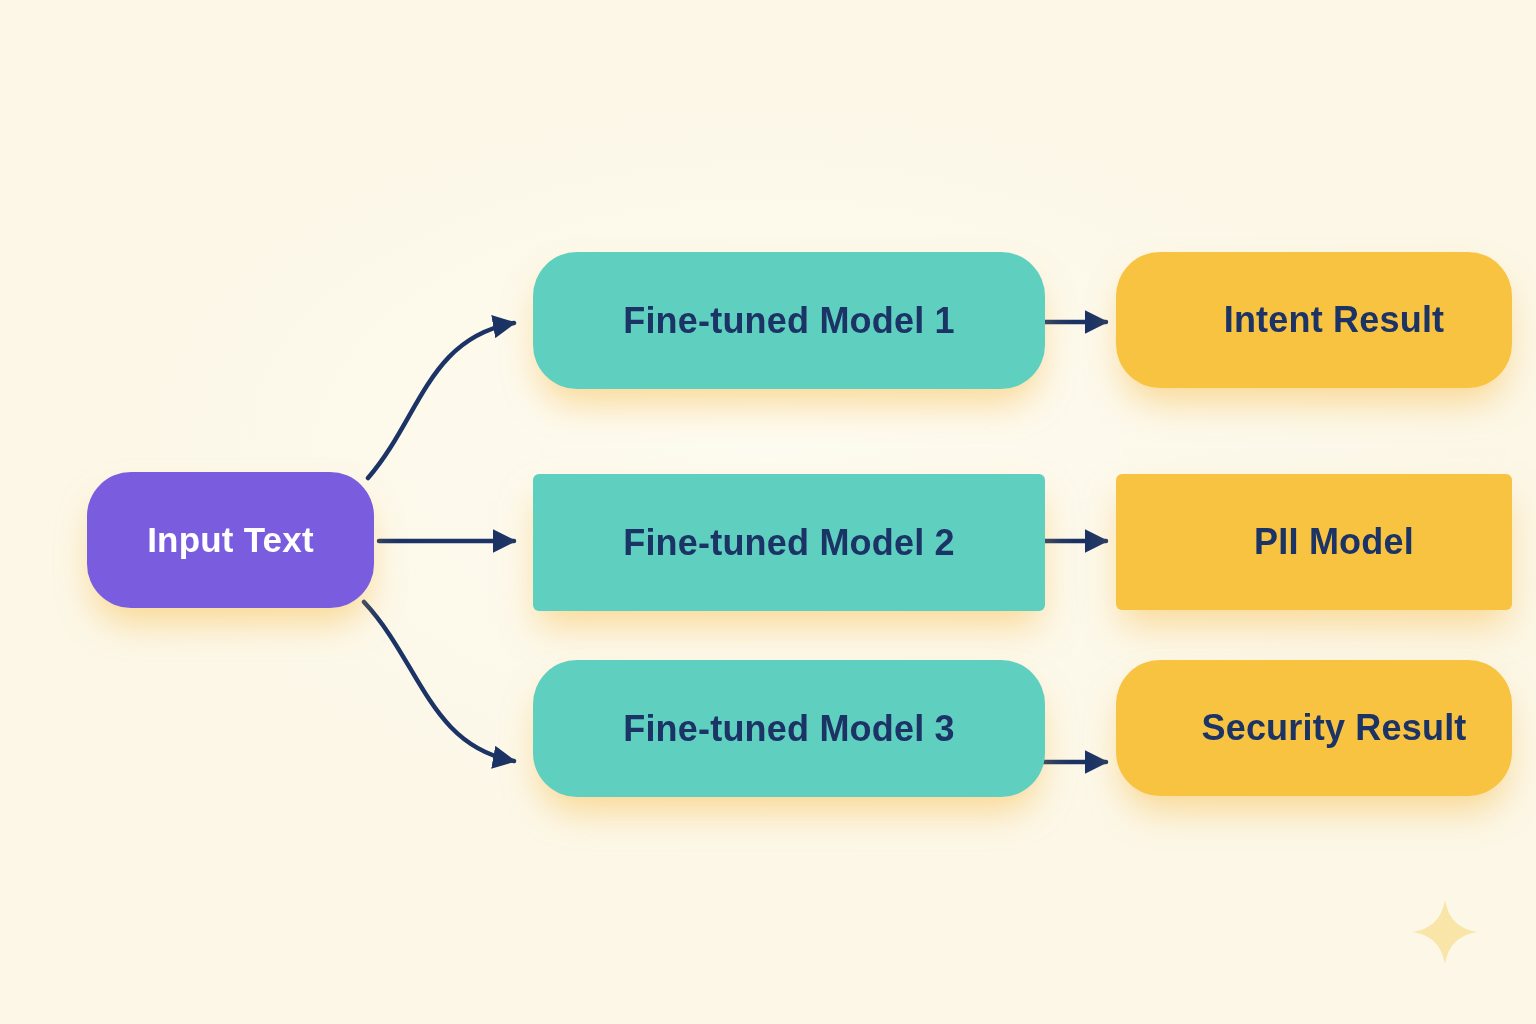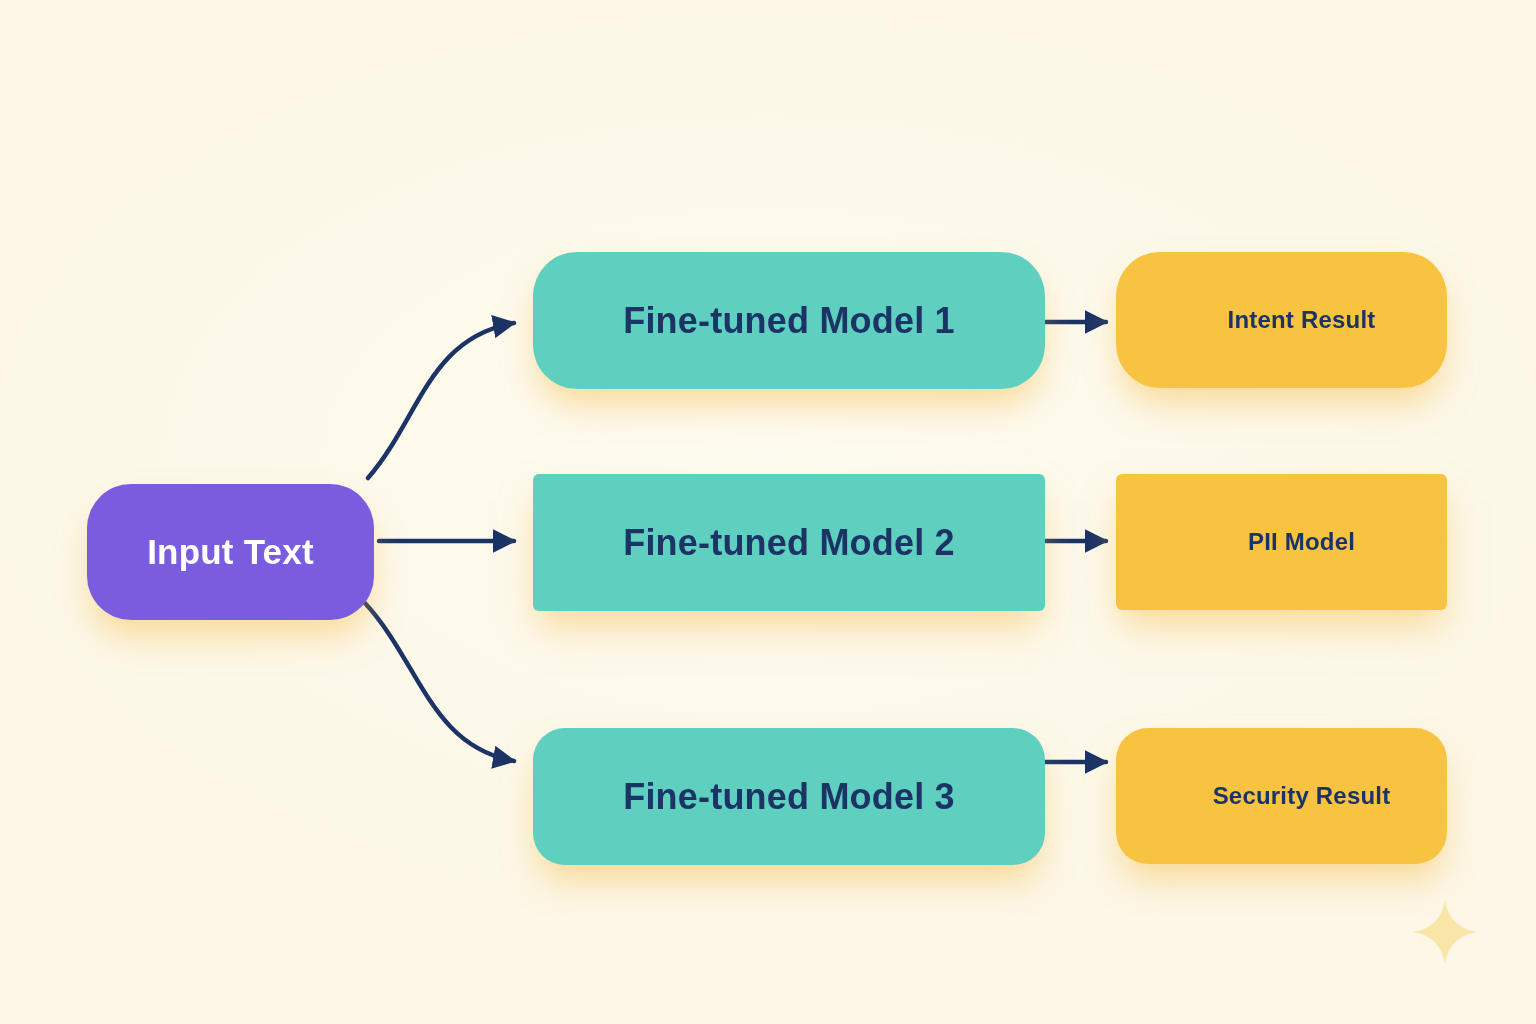--- a/index.html
+++ b/index.html
@@ -27,41 +27,41 @@
   }
   .node{
     position:absolute;
     display:flex;align-items:center;justify-content:center;
     font-weight:bold;
     border-radius:44px;
     box-shadow:0 20px 34px -6px var(--glow);
     letter-spacing:0.2px;
   }
   .node-input{
-    left:87px;top:484px;width:287px;height:136px;
+    left:87px;top:472px;width:287px;height:136px;
     background:var(--purple);
     color:var(--text_light);
     font-size:35px;
   }
   .node-model{
     left:533px;width:512px;height:137px;
     background:var(--teal);
     color:var(--navy);
     font-size:36px;
   }
   .node-result{
-    left:1116px;width:331px;height:136px;
+    left:1116px;width:396px;height:136px;
     background:var(--yellow);
     color:var(--navy);
-    font-size:24px;
+    font-size:36px;
     padding-left:40px;
   }
   .row1{top:252px;}
   .row2{top:474px;border-radius:6px;}
-  .row3{top:728px;border-radius:32px;}
+  .row3{top:660px;}
   .edges{
     position:absolute;left:0;top:0;width:1536px;height:1024px;
     pointer-events:none;
   }
   .edge{
     stroke:var(--navy);
     stroke-width:4.5;
     fill:none;
     stroke-linecap:round;
   }

